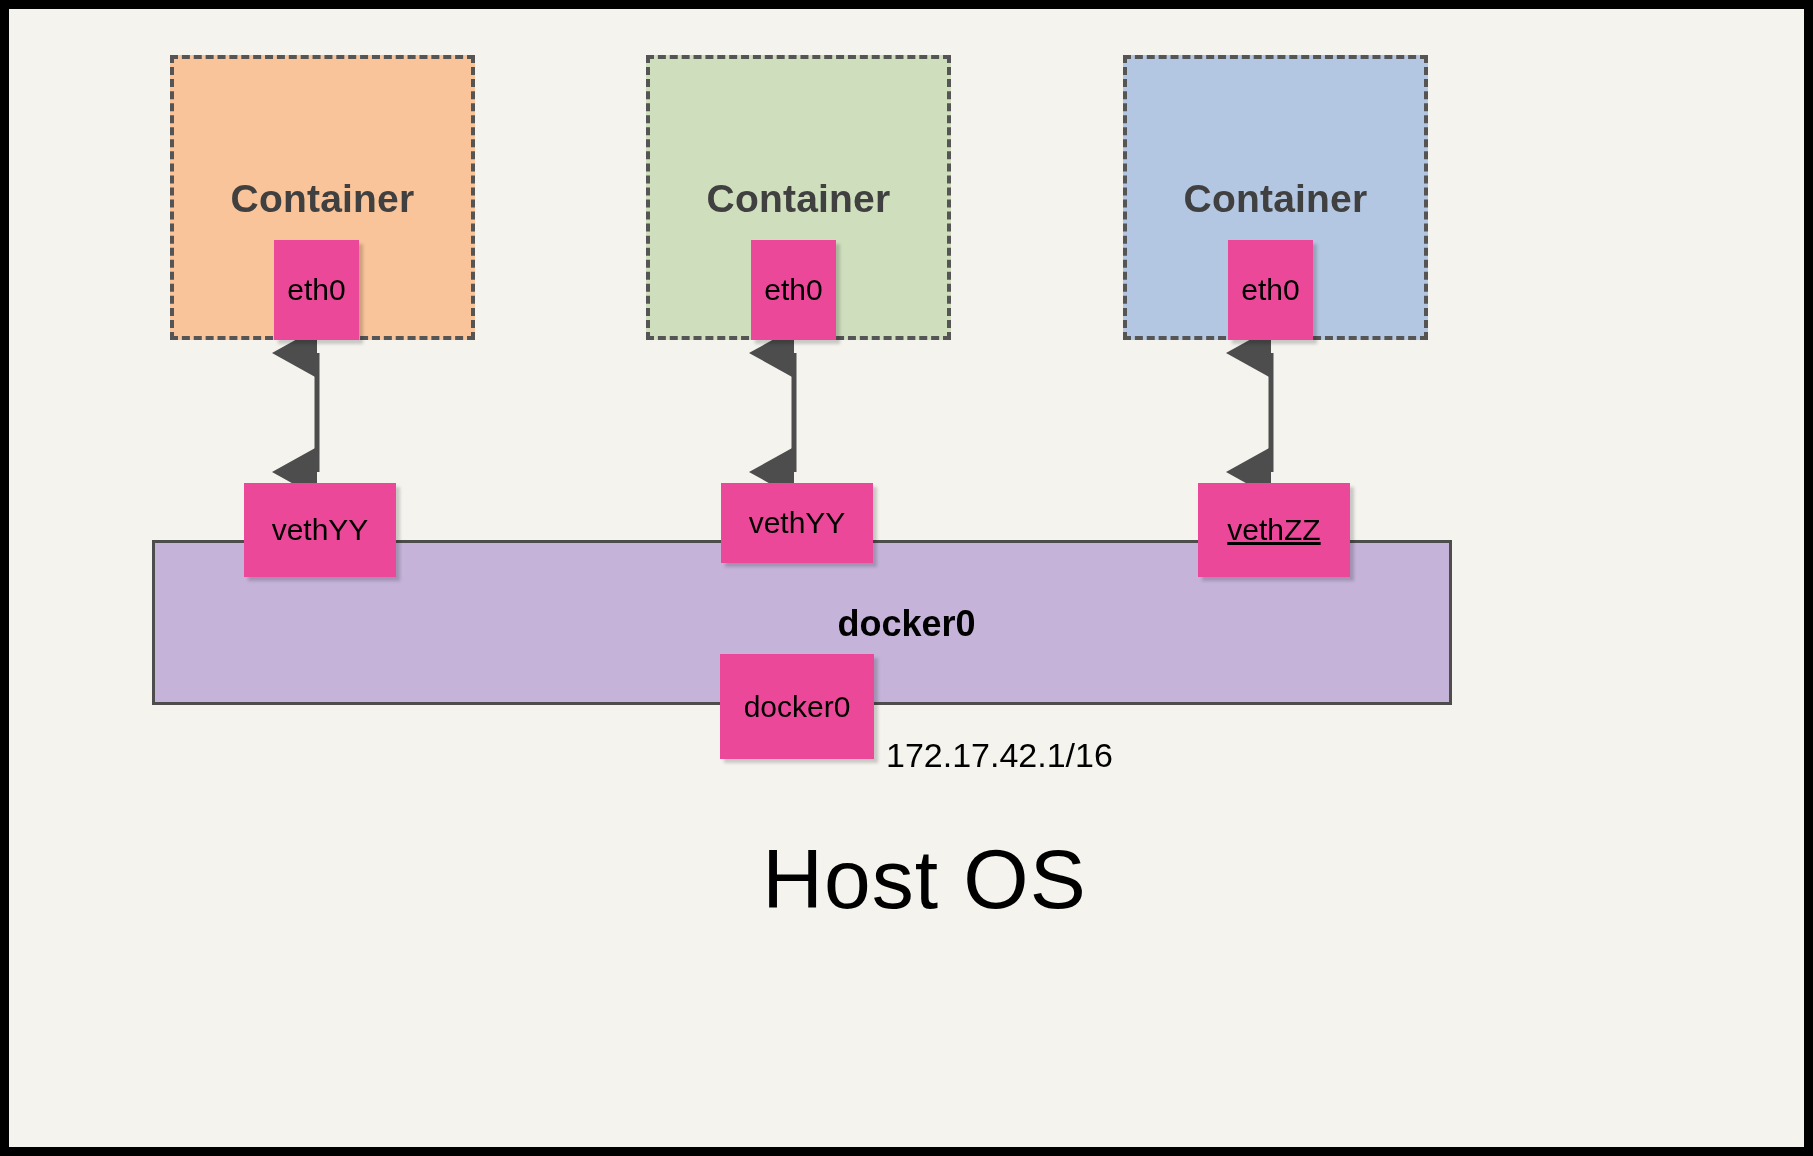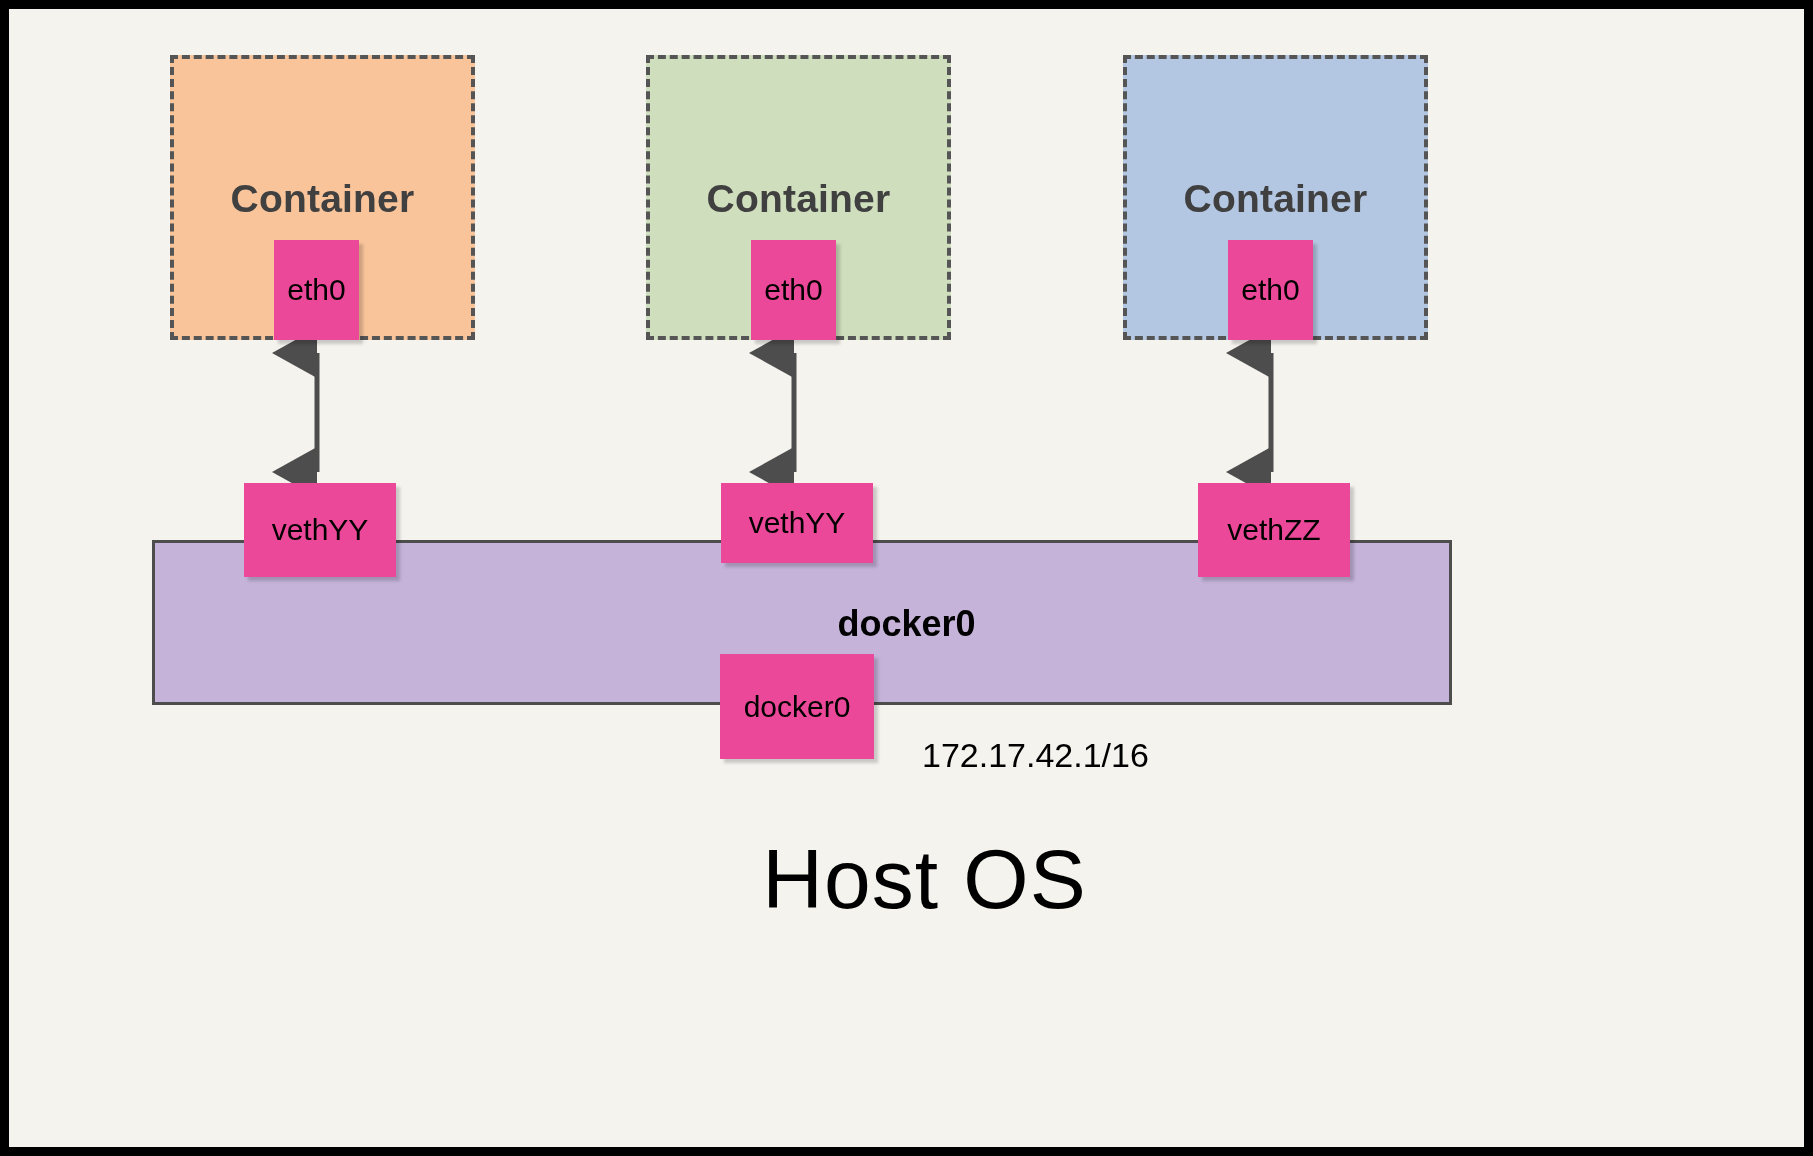--- a/index.html
+++ b/index.html
@@ -76,21 +76,20 @@
     overflow: visible;
   }
 
   
   #ip-label {
     position: absolute;
     font-size: 34px;
     color: #000000;
     white-space: nowrap;
     z-index: 5;
-    margin-left: 36px;
   }
   #host-os-label {
     position: absolute;
     left: 0;
     right: 0;
     text-align: center;
     font-size: 84px;
     font-weight: 300;
     color: #000000;
     letter-spacing: 1px;
@@ -162,21 +161,21 @@
   <div id="bridge-bar" style="left:143px; top:531px; width:1300px; height:165px;"></div>
 
   <div id="bridge-label" style="top:594px;">docker0</div>
 
   <div class="chip" style="left:235px; top:474px; width:152px; height:94px;">
     <span>vethYY</span>
   </div>
   <div class="chip" style="left:712px; top:474px; width:152px; height:80px;">
     <span>vethYY</span>
   </div>
-  <div class="chip" style="left:1189px; top:474px; width:152px; height:94px;">
+  <div class="chip" style="left:1189px; top:474px; width:152px; height:94px;text-decoration:underline;">
     <span>vethZZ</span>
   </div>
 
   <div class="chip" style="left:711px; top:645px; width:154px; height:105px;">
     <span>docker0</span>
   </div>
 
   <div id="ip-label" style="left:877px; top:727px;">172.17.42.1/16</div>
 
   <div id="host-os-label" style="top:822px;">Host OS</div>

